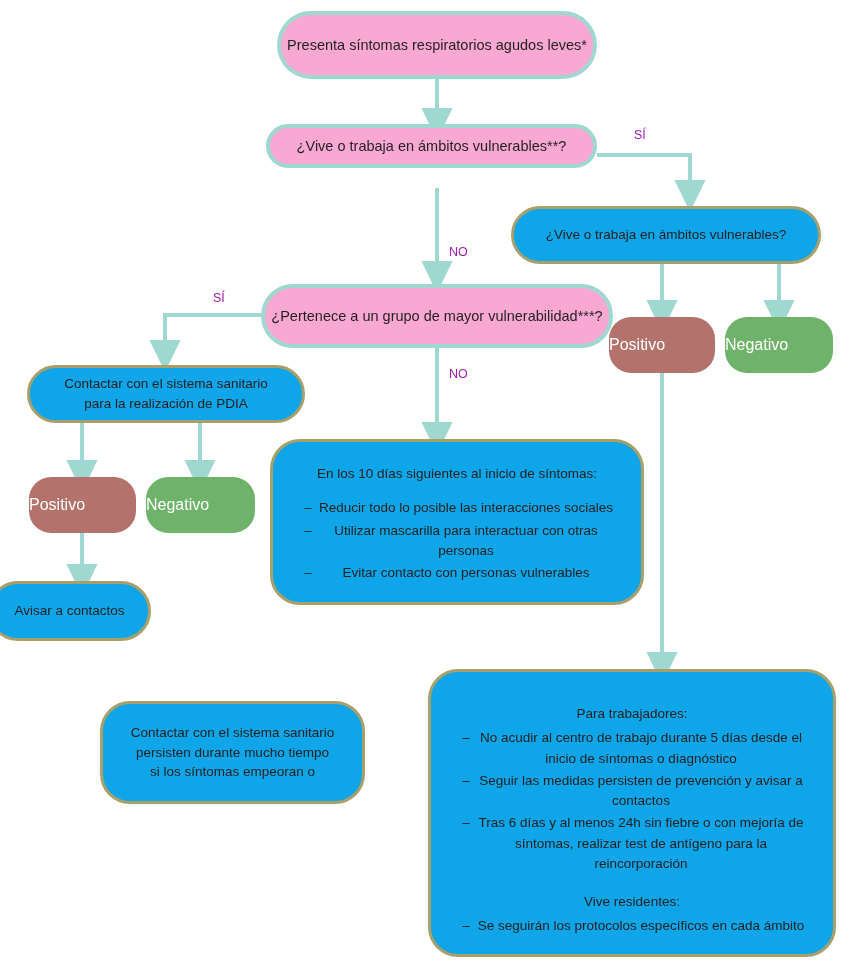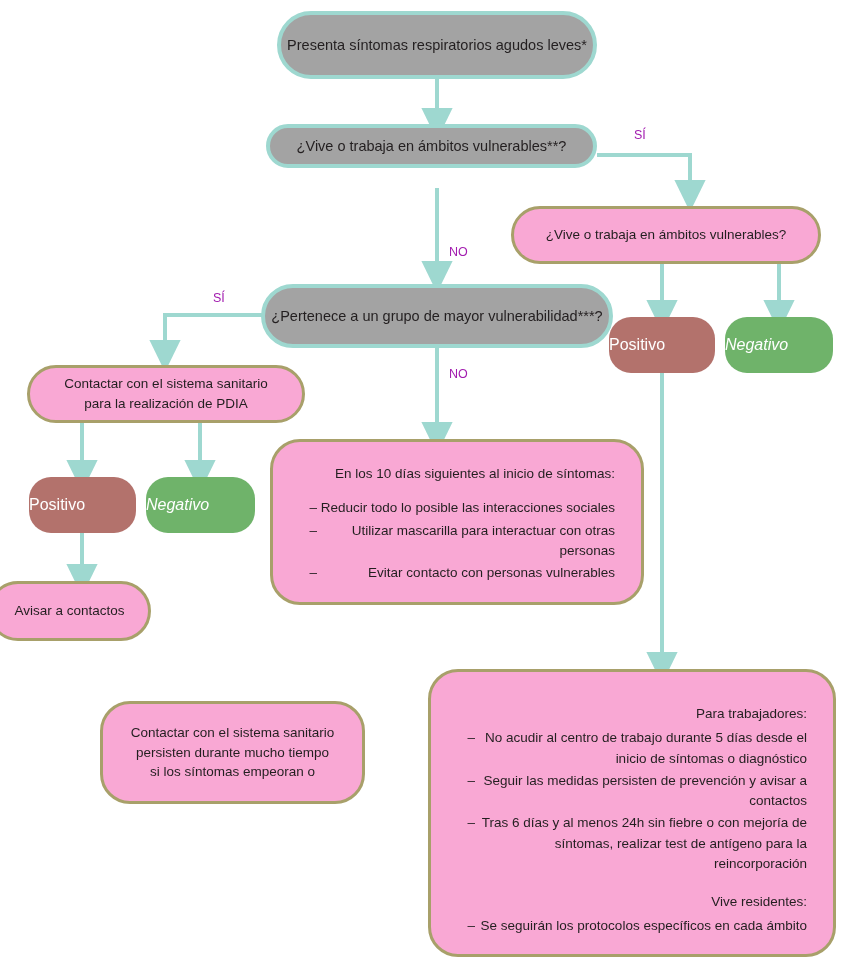--- a/index.html
+++ b/index.html
@@ -4,33 +4,33 @@
 <style>
   html,body{margin:0;padding:0;background:#ffffff;}
   body{width:858px;height:971px;position:relative;overflow:hidden;
        font-family:"Liberation Sans","DejaVu Sans",sans-serif;color:#231f20;}
   #canvas{position:absolute;left:0;top:0;width:858px;height:971px;}
   svg.connectors{position:absolute;left:0;top:0;width:858px;height:971px;pointer-events:none;}
 
   .node{position:absolute;box-sizing:border-box;display:flex;align-items:center;justify-content:center;}
   .node .txt{width:100%;}
 
-  .teal-box{border:4px solid #9ed8d0;background:#a3a3a3;border-radius:34px;
+  .teal-box{border:4px solid #9ed8d0;background:#f9a8d4;border-radius:34px;
             text-align:center;font-size:14.5px;color:#231f20;}
-  .olive-box{border:3px solid #a8a06a;background:#f9a8d4;border-radius:30px;
+  .olive-box{border:3px solid #a8a06a;background:#0ea5e9;border-radius:30px;
              text-align:center;font-size:13.5px;color:#231f20;line-height:1.45;}
   .olive-box.left-align{text-align:left;}
   .pill{border-radius:22px;color:#ffffff;font-size:16px;text-align:left;
         display:flex;align-items:center;justify-content:center;}
   .pill.pos{background:#b3726c;}
-  .pill.neg{background:#6fb36a;font-style:italic;}
+  .pill.neg{background:#6fb36a;}
 
   .edge-label{position:absolute;font-size:12.5px;color:#a21caf;}
 
-  .listbox{padding:22px 26px 20px 26px;line-height:1.5;font-size:13.5px;text-align:right;}
+  .listbox{padding:22px 26px 20px 26px;line-height:1.5;font-size:13.5px;text-align:center;}
   .listbox .head{margin-bottom:14px;}
   .listbox ul{list-style:none;margin:0;padding:0;}
   .listbox li{display:flex;margin-bottom:2px;}
   .listbox li .dash{width:18px;flex:0 0 18px;}
   .listbox li .body{flex:1;}
   .listbox .gap{height:14px;}
   .listbox .sub{margin-top:2px;margin-bottom:4px;}
 </style>
 </head>
 <body>

